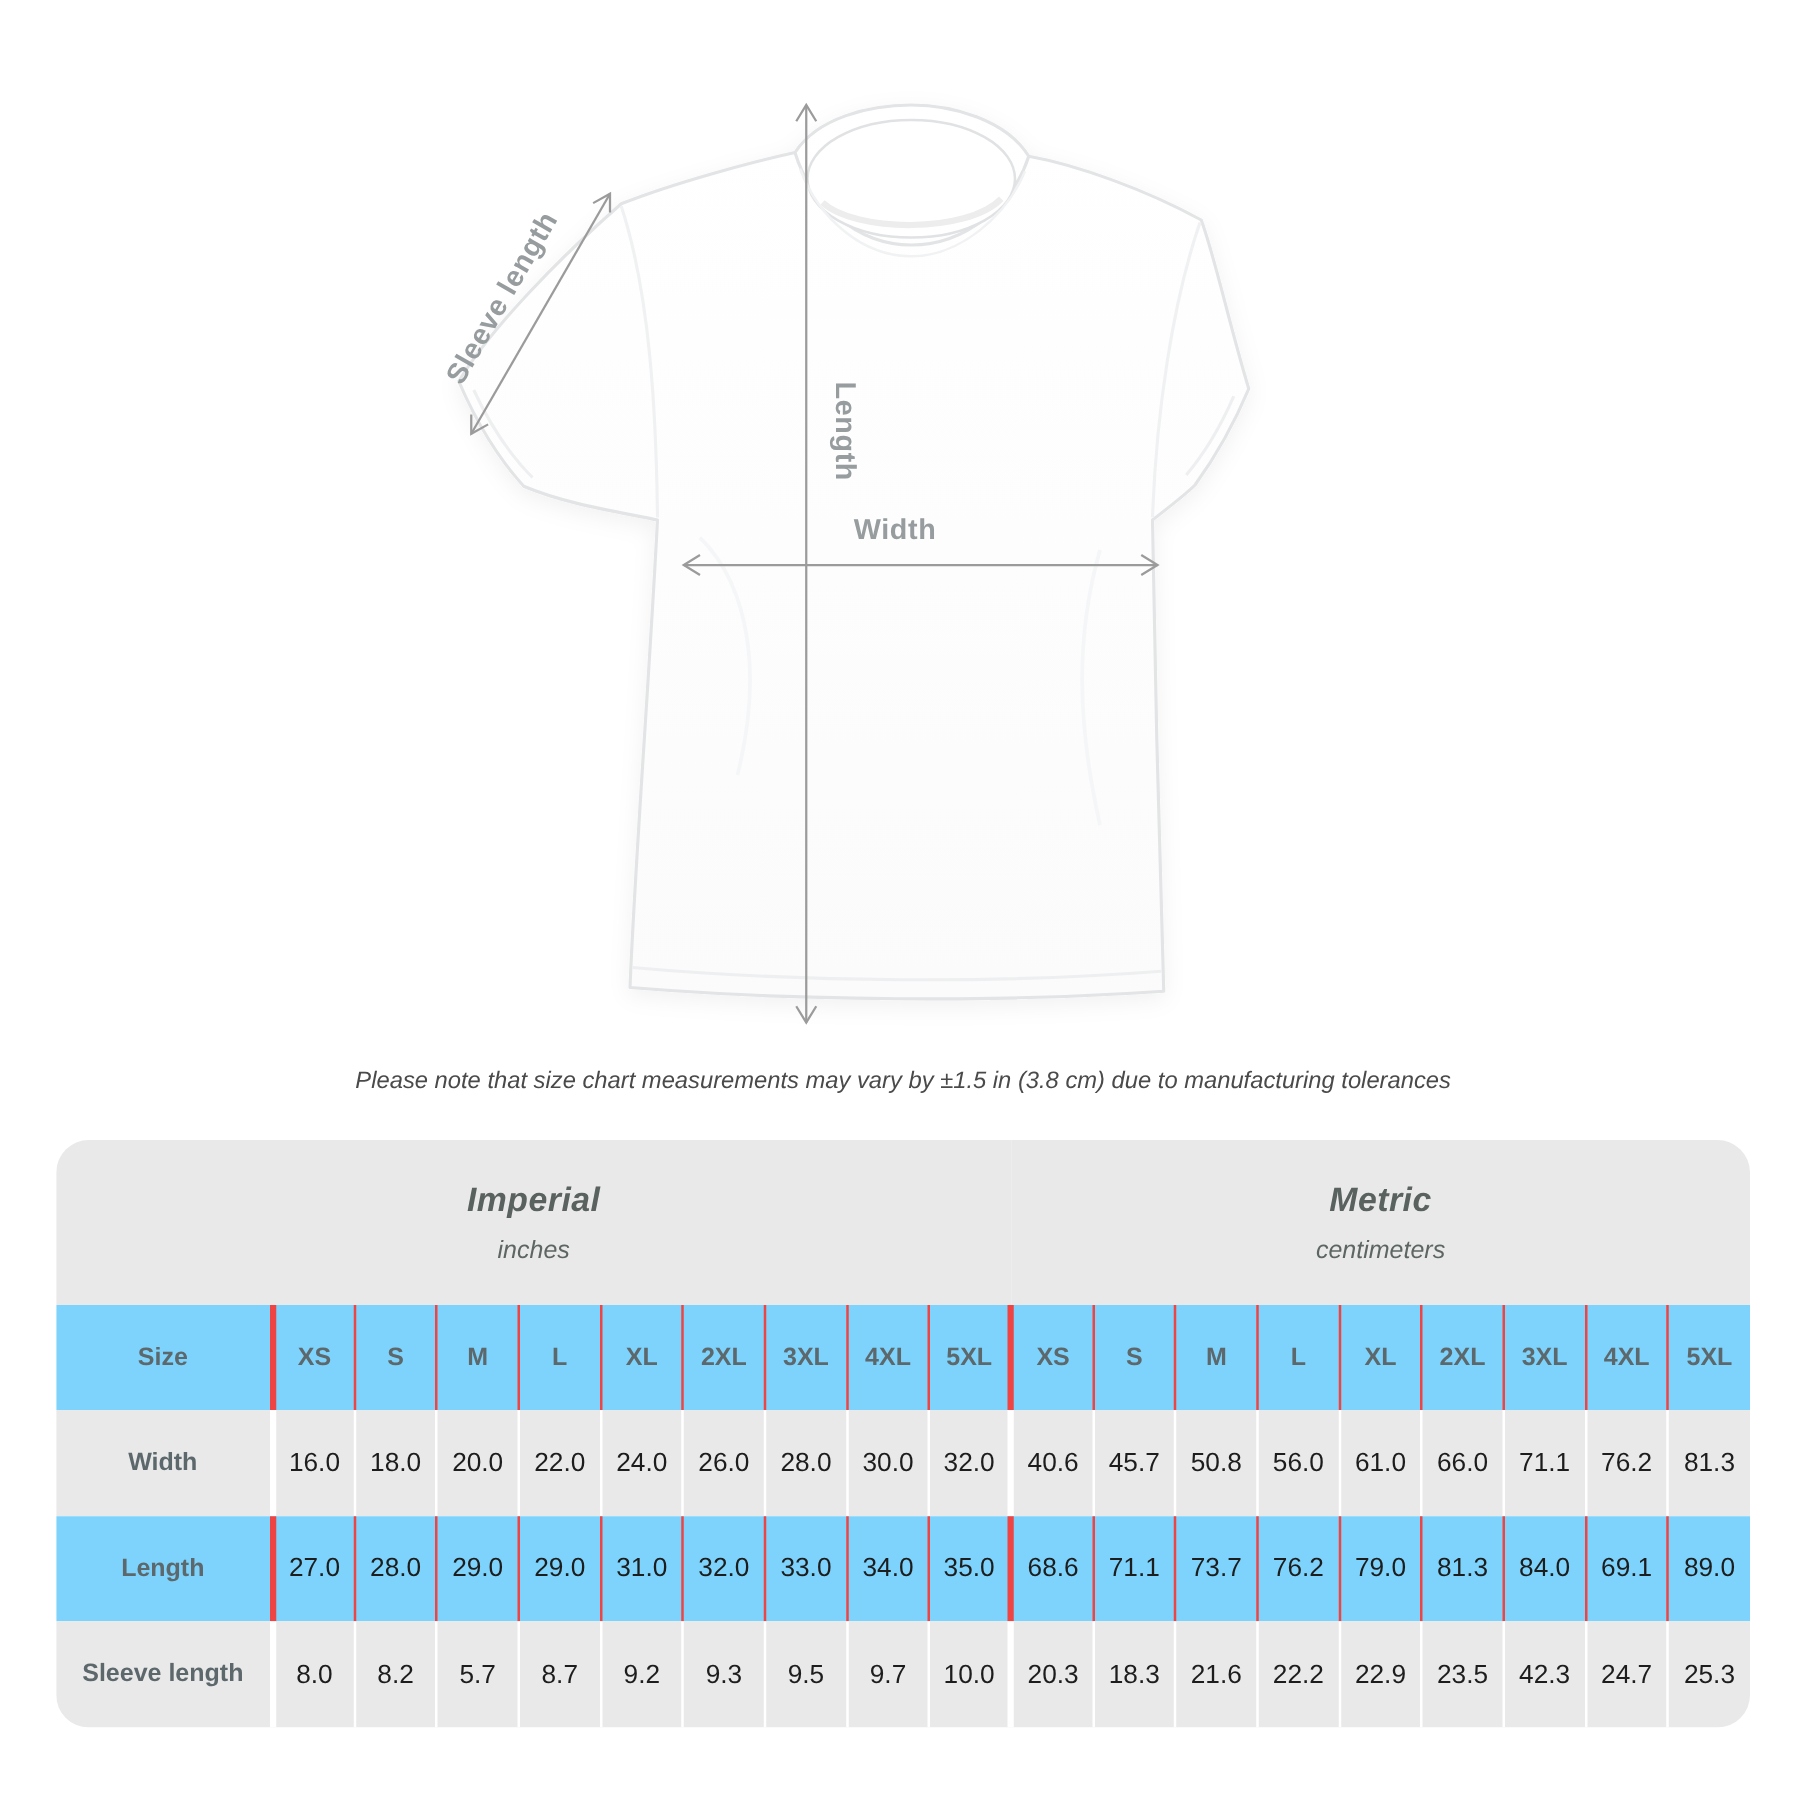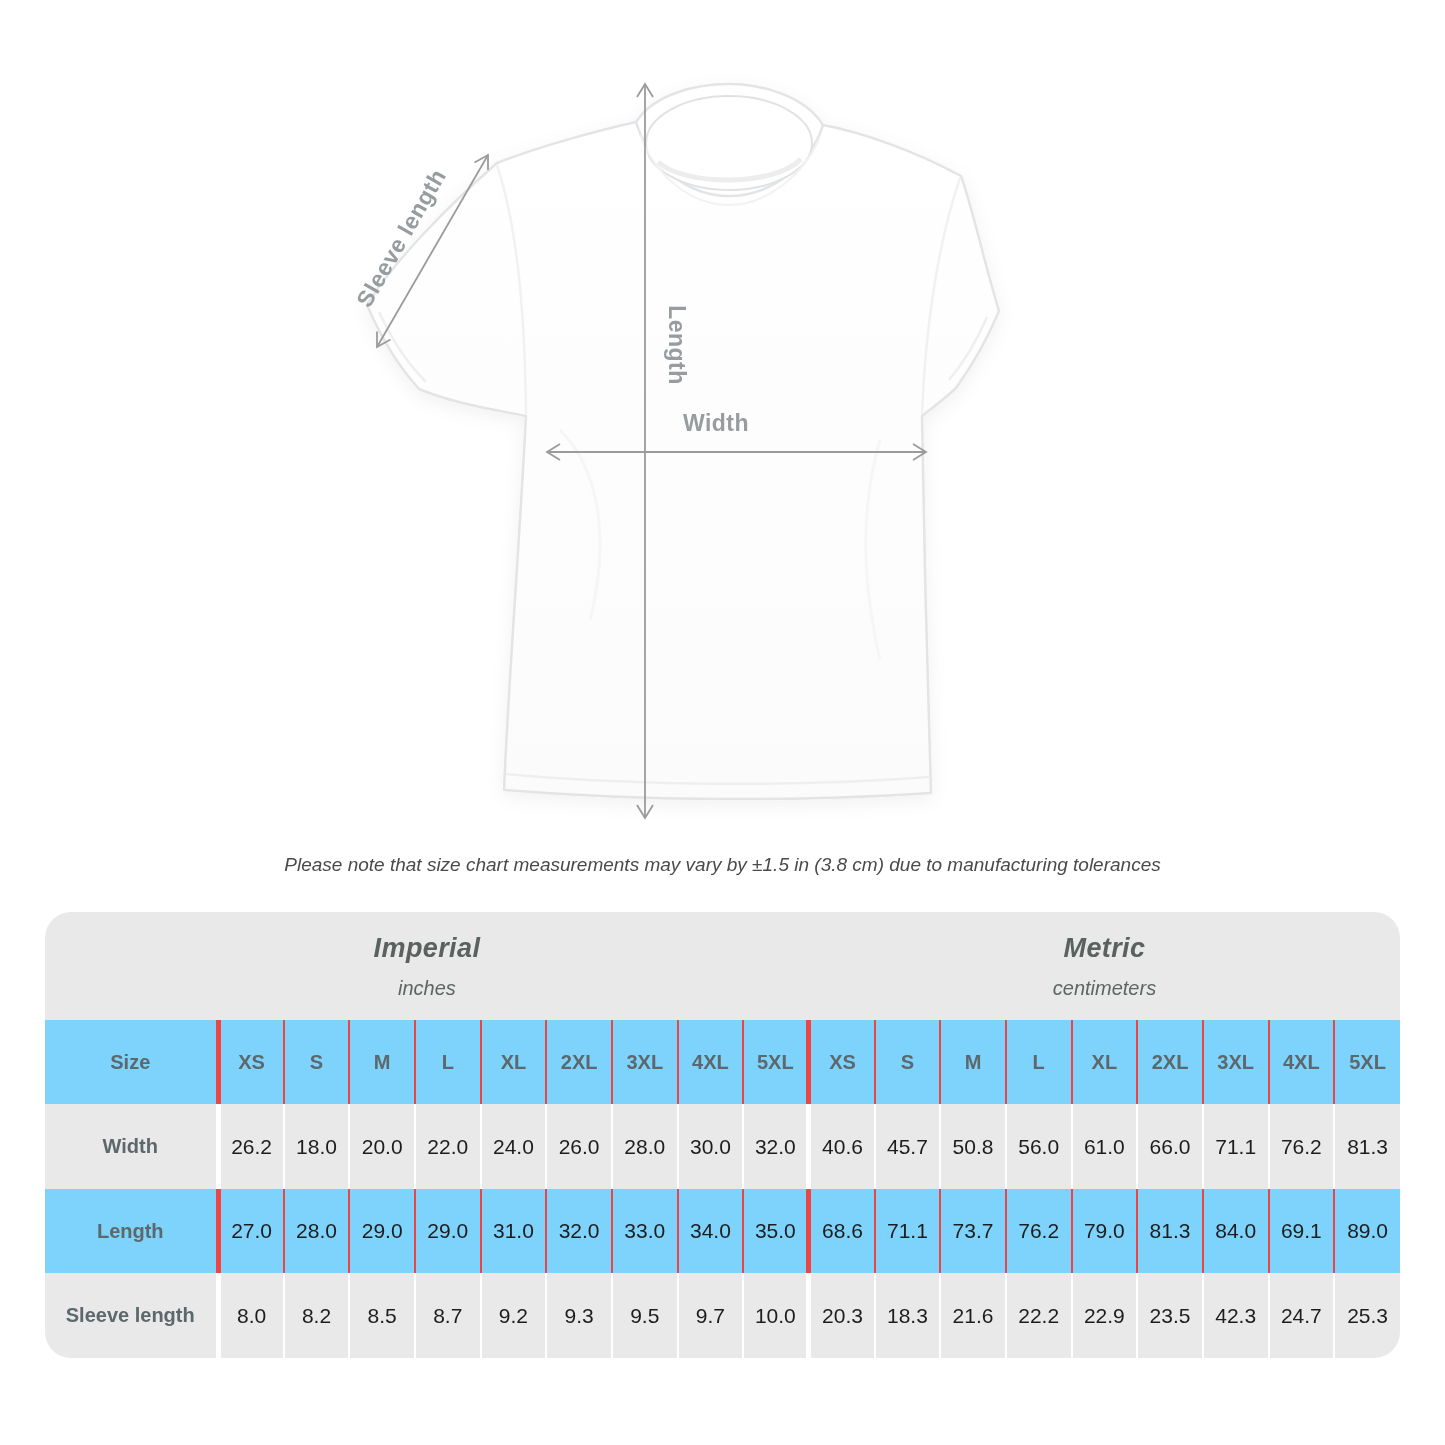--- a/index.html
+++ b/index.html
@@ -12,21 +12,21 @@
 
   
   .title{margin:8px 0 0 0;text-align:center;font-size:31px;font-weight:bold;color:#2e2e2e;letter-spacing:.3px;}
   .note{margin:14px 0 0 0;text-align:center;font-style:italic;font-size:19px;color:#4a4a4a;}
 
   
   .table-wrap{margin:36px 45px 0 45px;border-radius:26px;overflow:hidden;}
   table.size-table{width:100%;border-collapse:collapse;table-layout:fixed;}
   table.size-table td,table.size-table th{text-align:center;vertical-align:middle;padding:0;}
 
-  tr.band{background:#e9e9e9;height:108px;}
+  tr.band{background:#e9e9e9;height:132px;}
   .group-label{font-weight:bold;font-style:italic;font-size:27px;color:#59625f;letter-spacing:.4px;}
   .group-unit{font-style:italic;font-size:20px;color:#5d6663;margin-top:13px;}
 
   tr.row-white{background:#7dd3fc;height:84px;}
   tr.row-gray{background:#e9e9e9;height:85px;}
 
   .rowlabel{font-weight:bold;font-size:20px;color:#5d686c;}
   .sizehead{font-weight:bold;font-size:20px;color:#5d686c;}
   .val{font-size:21px;color:#1d1d1d;}
 
@@ -153,21 +153,21 @@
         <td class="sizehead">L</td>
         <td class="sizehead">XL</td>
         <td class="sizehead">2XL</td>
         <td class="sizehead">3XL</td>
         <td class="sizehead">4XL</td>
         <td class="sizehead">5XL</td>
       </tr>
 
       <tr class="row-gray">
         <th class="rowlabel">Width</th>
-        <td class="val sep-strong">26.2</td>
+        <td class="val sep-strong">16.0</td>
         <td class="val">18.0</td>
         <td class="val">20.0</td>
         <td class="val">22.0</td>
         <td class="val">24.0</td>
         <td class="val">26.0</td>
         <td class="val">28.0</td>
         <td class="val">30.0</td>
         <td class="val">32.0</td>
         <td class="val sep-strong">40.6</td>
         <td class="val">45.7</td>
@@ -199,21 +199,21 @@
         <td class="val">81.3</td>
         <td class="val">84.0</td>
         <td class="val">69.1</td>
         <td class="val">89.0</td>
       </tr>
 
       <tr class="row-gray">
         <th class="rowlabel">Sleeve length</th>
         <td class="val sep-strong">8.0</td>
         <td class="val">8.2</td>
-        <td class="val">8.5</td>
+        <td class="val">5.7</td>
         <td class="val">8.7</td>
         <td class="val">9.2</td>
         <td class="val">9.3</td>
         <td class="val">9.5</td>
         <td class="val">9.7</td>
         <td class="val">10.0</td>
         <td class="val sep-strong">20.3</td>
         <td class="val">18.3</td>
         <td class="val">21.6</td>
         <td class="val">22.2</td>

